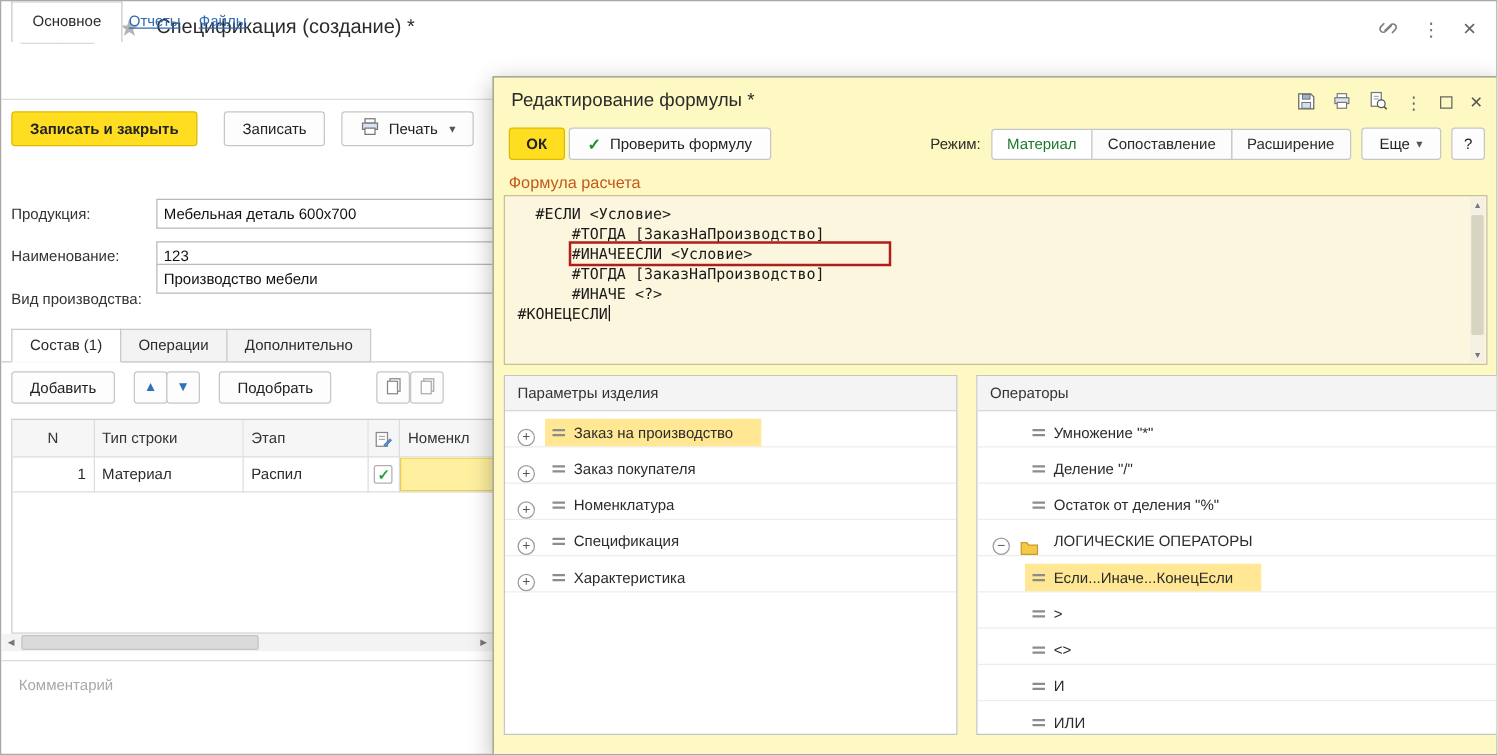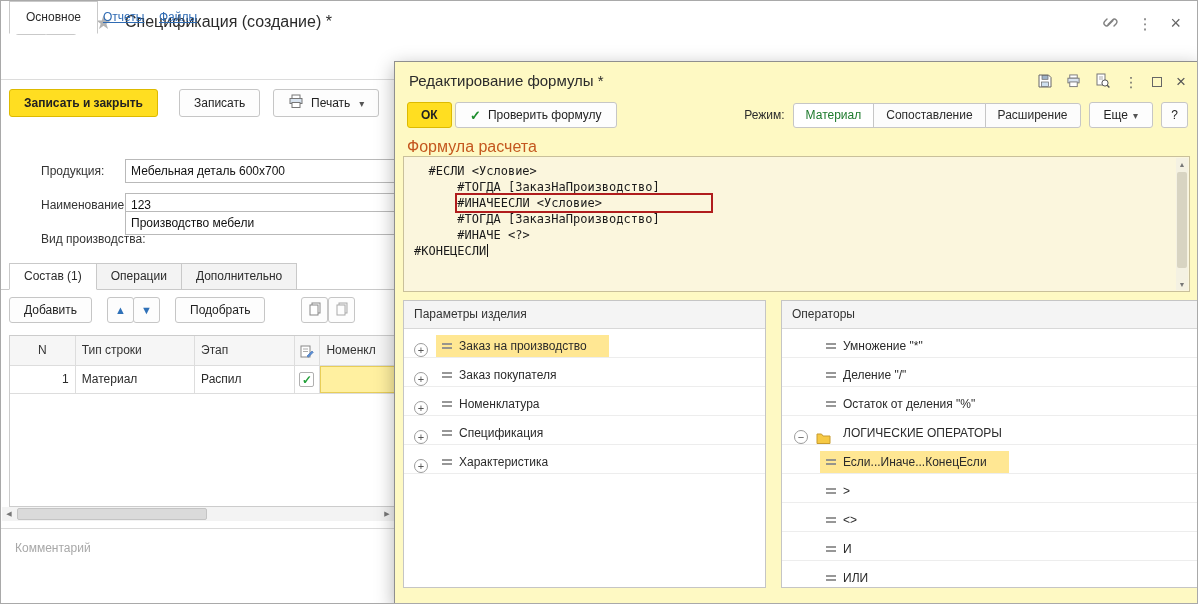--- a/index.html
+++ b/index.html
@@ -38,21 +38,21 @@
   .nav-link { position:absolute; top:9px; color:#2F6BB3; text-decoration:underline; cursor:pointer; }
   .nav-link.l1 { left:102px; } .nav-link.l2 { left:158px; }
 
   
   .cb-saveclose { position:absolute; left:8px;  top:88px; height:28px; }
   .cb-save      { position:absolute; left:178px; top:88px; height:28px; }
   .cb-print     { position:absolute; left:272px; top:88px; height:28px; gap:7px; }
   .cb-print .caret { font-size:10px; color:#555; margin-left:2px; }
 
   
-  .f-label { position:absolute; left:8px; color:#333;margin-left:32px; }
+  .f-label { position:absolute; left:8px; color:#333; }
   .f-input { position:absolute; left:124px; width:274px; height:24px; border:1px solid #B9B9B9;
              padding:0 5px; font:12px "Liberation Sans", sans-serif; color:#111; background:#fff; }
 
   
   .ctabs { position:absolute; left:8px; top:262px; display:flex; z-index:2; }
   .ctab { height:27px; line-height:25px; padding:0 14px; border:1px solid #C9C9C9;
           background:#F3F3F3; margin-right:-1px; }
   .ctab.active { background:#fff; border-bottom-color:#fff; z-index:3; }
   .ctab-line { position:absolute; left:0; top:288px; width:100%; border-top:1px solid #C9C9C9; }
 
@@ -107,21 +107,21 @@
                   gap:8px; align-items:center; }
   .seg { display:flex; }
   .seg-btn { height:25px; line-height:23px; padding:0 12px; background:#FCFCFC;
              border:1px solid #C6C6C6; margin-left:-1px; cursor:pointer; }
   .seg-btn:first-child { border-radius:3px 0 0 3px; margin-left:0; }
   .seg-btn:last-child { border-radius:0 3px 3px 0; }
   .seg-btn.active { color:#1D7A2C; background:#fff; }
   .dlg-more { gap:5px; } .dlg-more .caret { font-size:10px; color:#555; }
   .dlg-help { width:27px; padding:0; }
 
-  .formula-title { position:absolute; left:12px; top:76px; color:#C4571E; font-size:16px; }
+  .formula-title { position:absolute; left:12px; top:76px; color:#C4571E; font-size:13px; }
   .formula-box { position:absolute; left:8px; top:94px; width:787px; height:136px;
                  background:#FBF6DD; border:1px solid #C9C09A; }
   .f-lines { padding:6px 4px 6px 10px; }
   .f-line { height:16px; line-height:16px; white-space:pre;
             font-family:"DejaVu Sans Mono", monospace; font-size:12px; color:#1A1A1A; }
   .f-line .sp { white-space:pre; }
   .f-line .tx { display:inline-block; }
   .f-line .tx.err { outline:2px solid #B01D1D; min-width:254px; padding-right:4px; }
   .caret-bar { display:none; }
   .tx.cursored .caret-bar { display:inline-block; width:1px; height:13px; background:#111;

